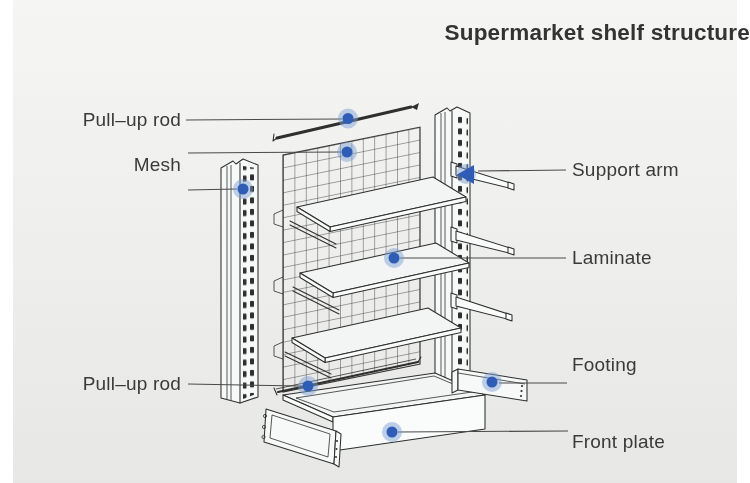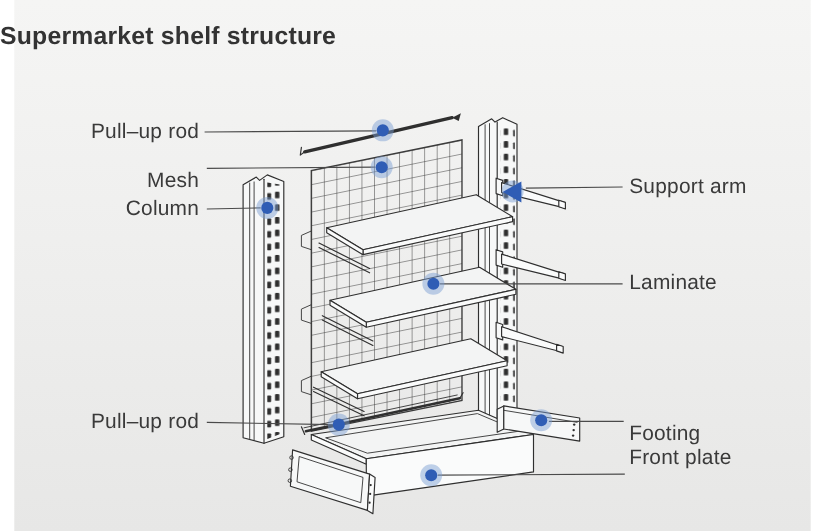--- a/index.html
+++ b/index.html
@@ -4,21 +4,21 @@
 <style>
   html,body{margin:0;padding:0;}
   body{font-family:"Liberation Sans", sans-serif;}
   .canvas{
     position:relative;width:750px;height:483px;overflow:hidden;
     background:linear-gradient(180deg, var(--bg-top,#f5f5f4) 0%, #efefee 45%, var(--bg-bottom,#e7e7e6) 100%);
   }
   .strip{position:absolute;top:0;width:13px;height:483px;background:var(--strip,#ffffff);}
   .strip.l{left:0;} .strip.r{right:0;}
   .title{
-    position:absolute;top:20px;left:0;width:100%;text-align:left;
+    position:absolute;top:20px;left:0;width:100%;text-align:right;
     font-size:22.5px;font-weight:bold;color:var(--title,#333);letter-spacing:.2px;
   }
   .label{
     position:absolute;transform:translateY(-50%);white-space:nowrap;
     font-size:19px;color:var(--text,#3a3a3a);letter-spacing:.2px;
   }
   .label.left{right:569px;margin-left:16px;}
   .label.right{left:572px;}
   svg{position:absolute;top:0;left:0;}
   .ln{stroke:var(--ink,#2f2f2f);fill:none;stroke-width:1.05;stroke-linejoin:round;stroke-linecap:round;}
@@ -196,19 +196,18 @@
       </g>
       <g>
         <circle class="halo" cx="392" cy="432" r="10"></circle>
           <circle class="core" cx="392" cy="432" r="5.5"></circle>
       </g>
     </g>
   </svg>
 
   <div class="label left" style="top:120px">Pull–up rod</div>
   <div class="label left" style="top:165px">Mesh</div>
-  <div class="label left" style="top:190px">Column</div>
   <div class="label left" style="top:384px">Pull–up rod</div>
   <div class="label right" style="top:170px">Support arm</div>
   <div class="label right" style="top:258px">Laminate</div>
-  <div class="label right" style="top:395px">Footing</div>
-  <div class="label right" style="top:417px">Front plate</div>
+  <div class="label right" style="top:365px">Footing</div>
+  <div class="label right" style="top:442px">Front plate</div>
 </div>
 
 </body></html>

